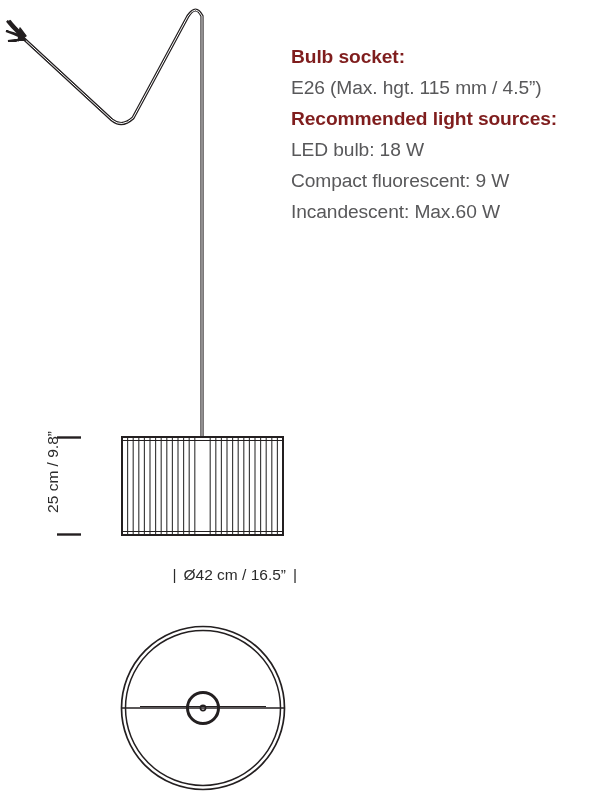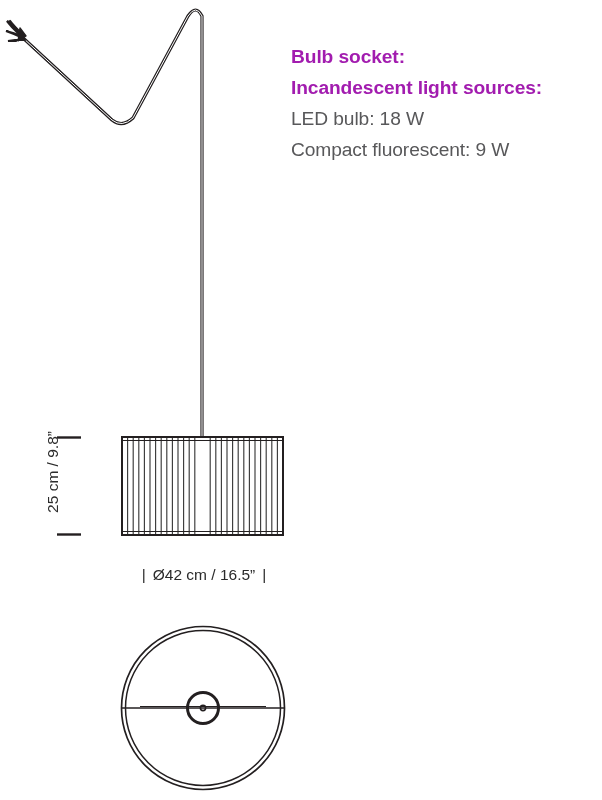--- a/index.html
+++ b/index.html
@@ -38,21 +38,21 @@
     width: 305px;
   }
   .spec-line {
     font-size: 19.2px;
     line-height: 31px;
     white-space: nowrap;
     letter-spacing: -0.1px;
   }
   .spec-line.heading {
     font-weight: bold;
-    color: #a21caf;
+    color: #7f1d1d;
   }
   .spec-line.value {
     font-weight: normal;
     color: #58585a;
   }
 
   
   #height-dim-label {
     position: absolute;
     left: 0px;
@@ -64,21 +64,21 @@
     font-size: 15.5px;
     color: #2b2b2b;
     white-space: nowrap;
     letter-spacing: 0px;
   }
   #diameter-dim-label {
     position: absolute;
     left: 104px;
     top: 566px;
     width: 200px;
-    text-align: center;
+    text-align: right;
     font-size: 15.5px;
     color: #2b2b2b;
     white-space: nowrap;
   }
   #diameter-dim-label .tick {
     color: #2b2b2b;
     padding: 0 7px;
   }
 </style>
 </head>
@@ -170,18 +170,20 @@
   </svg>
 
   <div id="height-dim-label">25 cm / 9.8”</div>
 
   <div id="diameter-dim-label">
     <span class="tick">|</span><span>Ø42 cm / 16.5”</span><span class="tick">|</span>
   </div>
 
   <div id="spec-block">
     <div class="spec-line heading">Bulb socket:</div>
-    <div class="spec-line heading">Incandescent light sources:</div>
+    <div class="spec-line value">E26 (Max. hgt. 115 mm / 4.5”)</div>
+    <div class="spec-line heading">Recommended light sources:</div>
     <div class="spec-line value">LED bulb: 18 W</div>
     <div class="spec-line value">Compact fluorescent: 9 W</div>
+    <div class="spec-line value">Incandescent: Max.60 W</div>
   </div>
 
 </div>
 
 </body></html>

